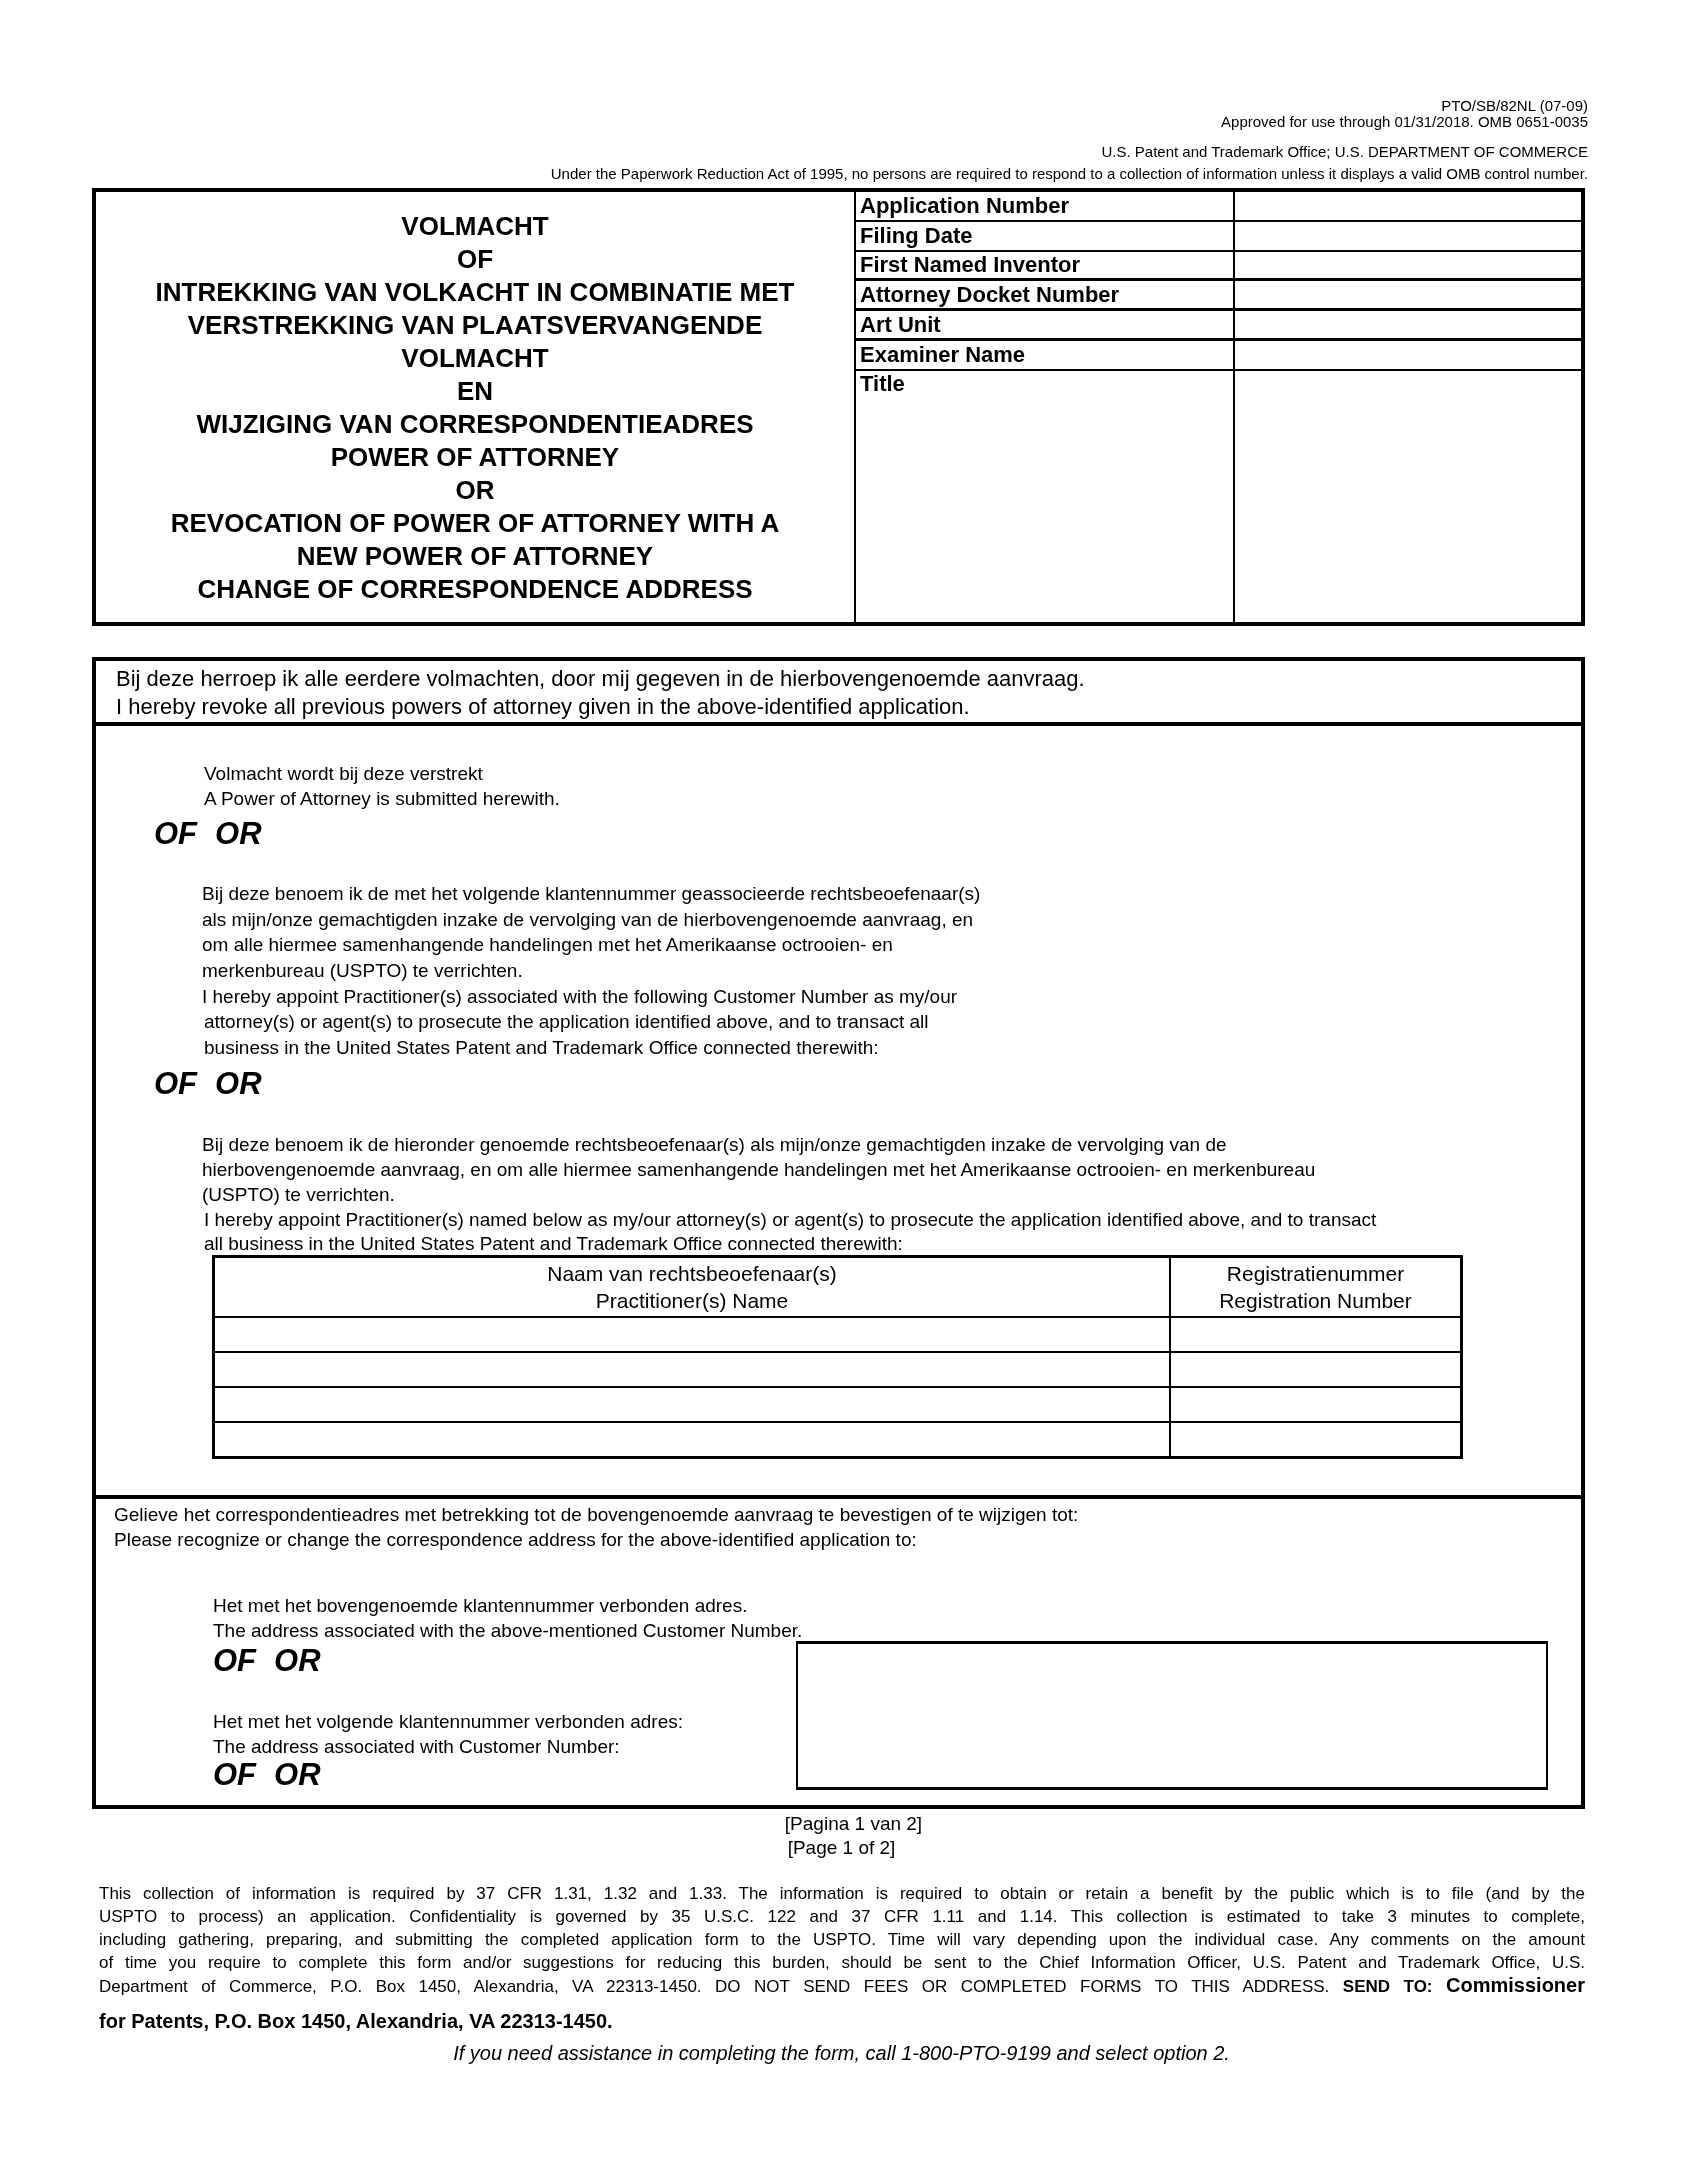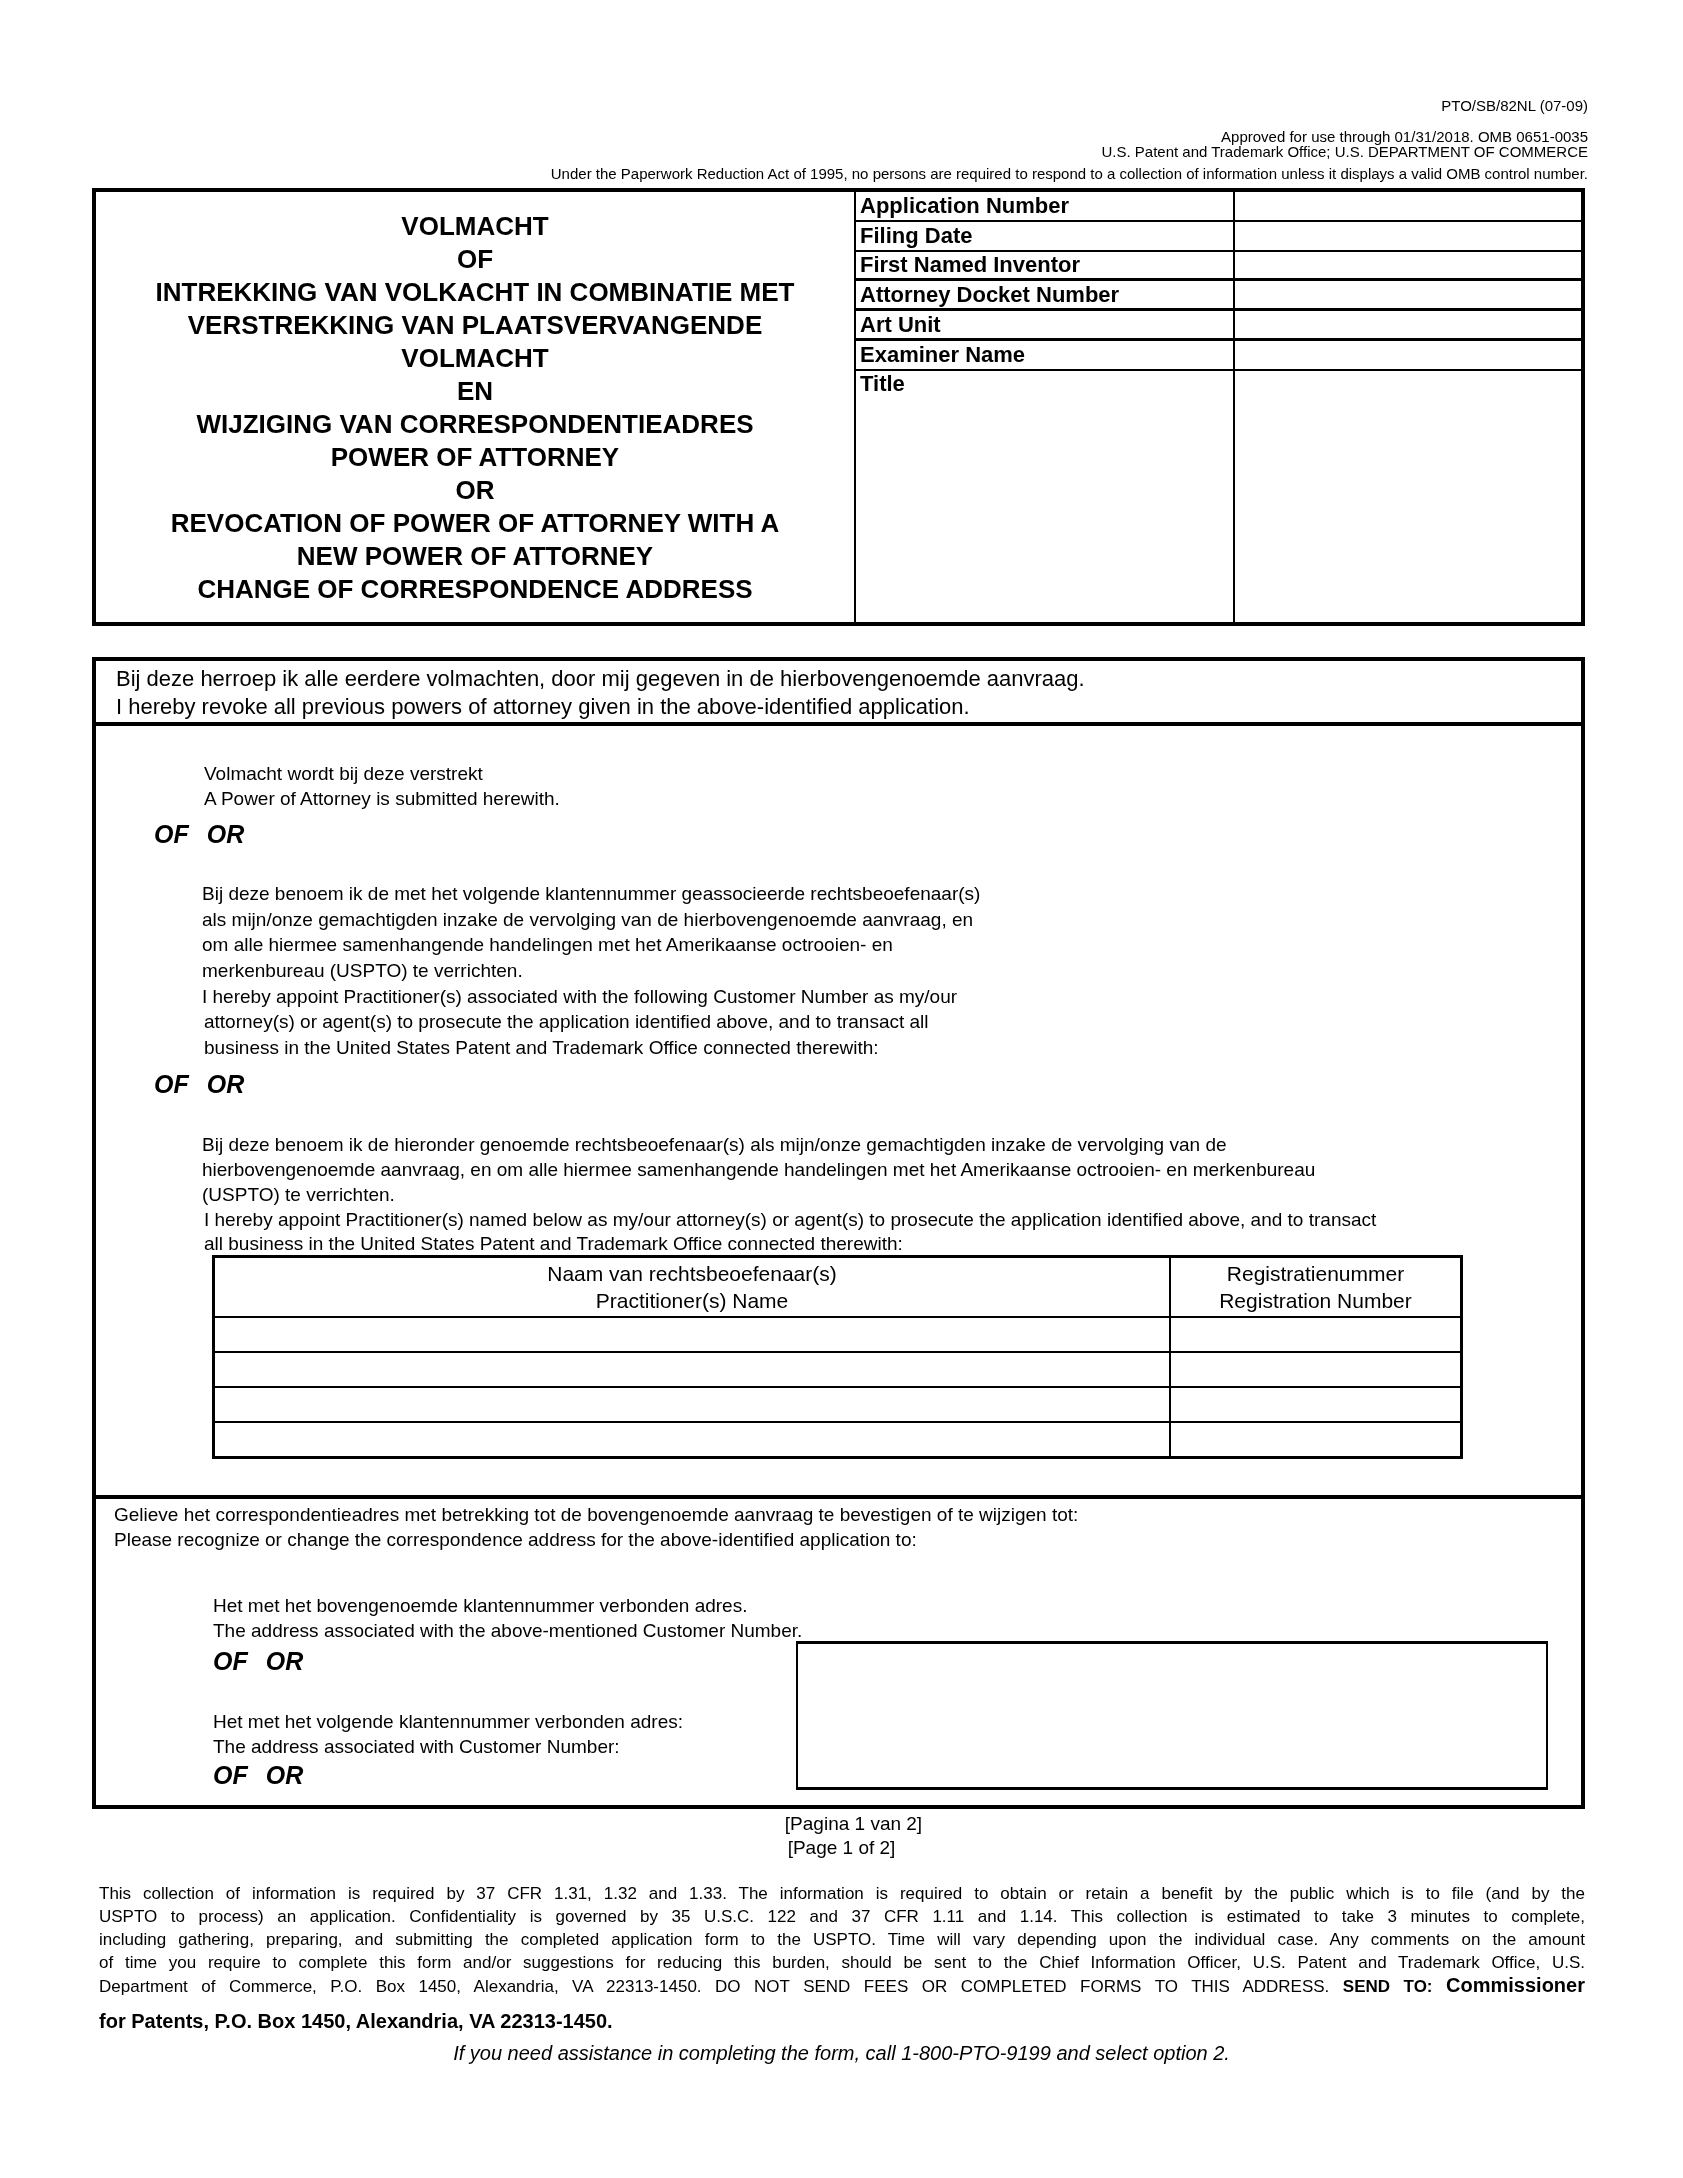--- a/index.html
+++ b/index.html
@@ -8,39 +8,39 @@
   .title-box { position:absolute; left:92px; top:188px; width:1493px; height:438px; border:4px solid #000; box-sizing:border-box; }
   .title-left { position:absolute; left:0; top:0; width:760px; height:100%; border-right:2px solid #000; box-sizing:border-box; text-align:center; font-weight:bold; font-size:26px; line-height:33px; padding-top:18px; }
   .title-left div { white-space:nowrap; }
   .info-table { position:absolute; left:760px; top:0; right:0; bottom:0; }
   .info-row { position:absolute; left:0; right:0; border-bottom:2px solid #000; box-sizing:border-box; }
   .info-label { position:absolute; left:4px; top:0; font-weight:bold; font-size:22px; line-height:28px; white-space:nowrap; }
   .info-value { position:absolute; left:377px; right:0; top:0; bottom:0; border-left:2px solid #000; }
   .sec-box { position:absolute; left:92px; top:657px; width:1493px; height:1152px; border:4px solid #000; box-sizing:border-box; }
   .revoke { position:absolute; left:0; right:0; top:0; height:65px; border-bottom:4px solid #000; box-sizing:border-box; padding-left:20px; font-size:22px; line-height:28px; padding-top:4px; }
   .body-txt { position:absolute; font-size:19px; line-height:25px; white-space:nowrap; }
-  .ofor { position:absolute; font-weight:bold; font-style:italic; font-size:25px; line-height:30px; white-space:nowrap; }
+  .ofor { position:absolute; font-weight:bold; font-style:italic; font-size:31px; line-height:30px; white-space:nowrap; }
   .ofor span { margin-right:18px; }
   .prac-table { position:absolute; left:116px; top:594px; width:1251px; border:3px solid #000; box-sizing:border-box; border-collapse:collapse; }
   .prac-table td { border:2px solid #000; padding:0; }
   .prac-table th { border:2px solid #000; font-weight:normal; font-size:21px; line-height:27px; padding:2px 0; text-align:center; }
   .prac-table td { height:33px; }
   .corr { position:absolute; left:0; right:0; top:834px; bottom:0; border-top:4px solid #000; box-sizing:border-box; }
   .cust-box { position:absolute; left:700px; top:142px; width:752px; height:149px; border:2px solid #000; border-top-width:3px; border-bottom-width:3px; box-sizing:border-box; }
   .page-num { position:absolute; left:0; width:1683px; text-align:center; font-size:19px; line-height:24px; }
   .burden { position:absolute; left:99px; width:1486px; top:1882px; font-size:17px; line-height:23px; text-align:justify; text-align-last:justify; }
   .burden .last { text-align-last:left;margin-top:12px; }
   .burden b.big { font-size:20px; }
   .assist { position:absolute; left:0; width:1683px; top:2041px; text-align:center; font-style:italic; font-size:20px; line-height:24px; }
 </style>
 </head>
 <body>
 
 <div class="hdr-line" style="top:96px;">PTO/SB/82NL (07-09)</div>
-<div class="hdr-line" style="top:127px;">Approved for use through 01/31/2018. OMB 0651-0035</div>
+<div class="hdr-line" style="top:112px;">Approved for use through 01/31/2018. OMB 0651-0035</div>
 <div class="hdr-line" style="top:142px;">U.S. Patent and Trademark Office; U.S. DEPARTMENT OF COMMERCE</div>
 <div class="hdr-line" style="top:164px;">Under the Paperwork Reduction Act of 1995, no persons are required to respond to a collection of information unless it displays a valid OMB control number.</div>
 
 <div class="title-box">
   <div class="title-left">
     <div>VOLMACHT</div>
     <div>OF</div>
     <div>INTREKKING VAN VOLKACHT IN COMBINATIE MET</div>
     <div>VERSTREKKING VAN PLAATSVERVANGENDE</div>
     <div>VOLMACHT</div>

